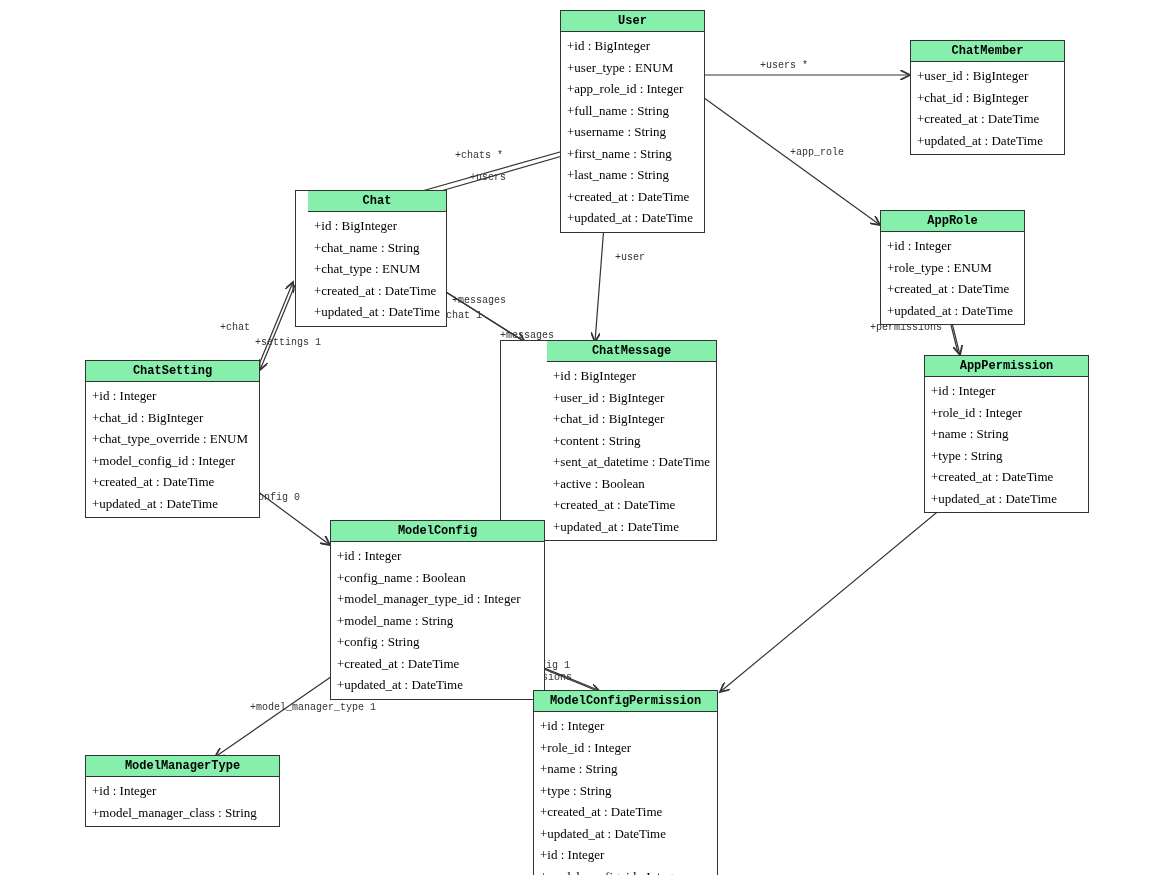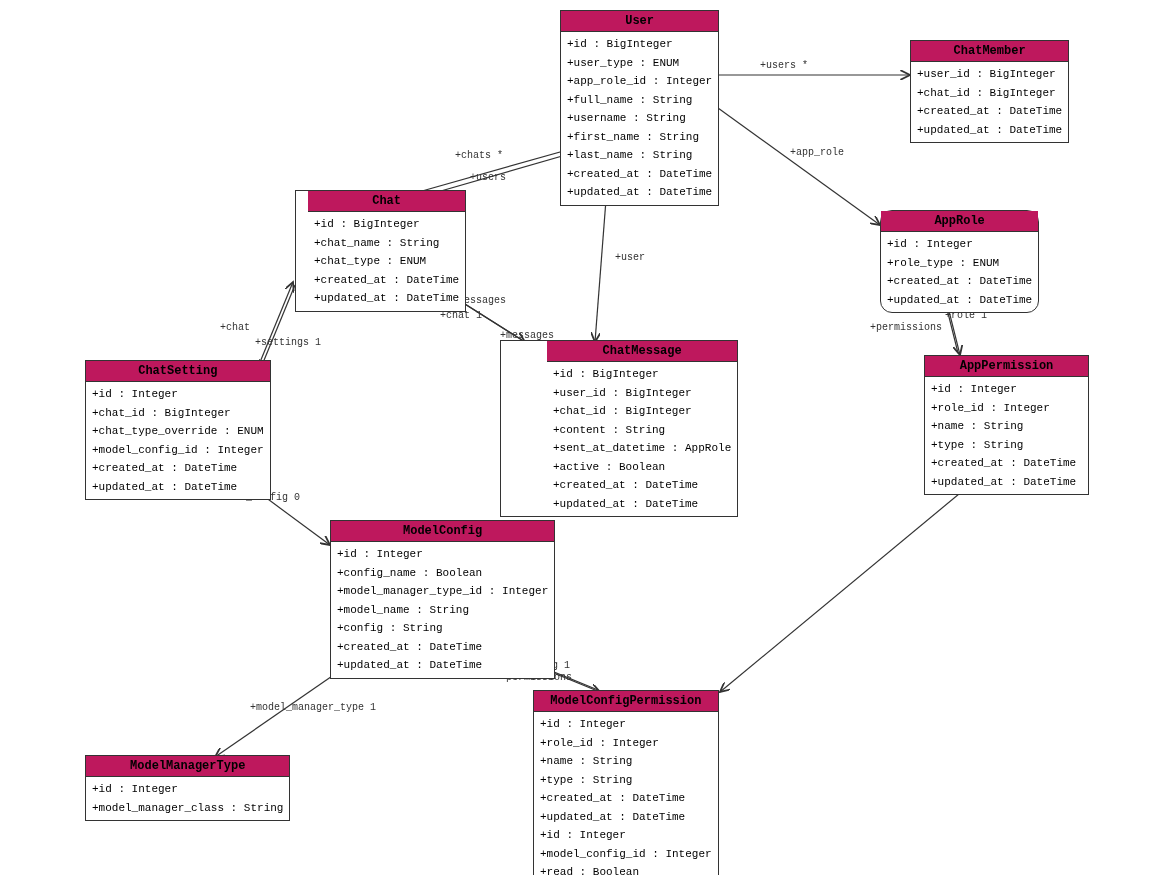--- a/index.html
+++ b/index.html
@@ -23,32 +23,33 @@
       width: 1163px;
       height: 875px;
       pointer-events: none;
     }
     .uml-box {
       position: absolute;
       border: 1px solid #333;
       background: #ffffff;
     }
     .uml-header {
-      background: #be185d;
+      background: #86efac;
       border-bottom: 1px solid #333;
       text-align: center;
       padding: 3px 6px;
       font-weight: bold;
       font-size: 12px;
     }
     .uml-body {
       padding: 3px 6px;
       line-height: 1.5;
-      font-size: 11px;
+      font-size: 13px;
       white-space: nowrap;
+      font-family: Liberation Serif, serif;
     }
     .uml-body div {
       padding: 1px 0;
     }
   </style>
 </head>
 <body>
 
 <div id="diagram-container">
   <svg id="arrows">
@@ -141,38 +142,38 @@
     <div class="uml-header">Chat</div>
     <div class="uml-body">
       <div>+id : BigInteger</div>
       <div>+chat_name : String</div>
       <div>+chat_type : ENUM</div>
       <div>+created_at : DateTime</div>
       <div>+updated_at : DateTime</div>
     </div>
   </div>
 
-  <div class="uml-box" style="left:880px; top:210px; min-width:145px;border-radius:12px;">
+  <div class="uml-box" style="left:880px; top:210px; min-width:145px;">
     <div class="uml-header">AppRole</div>
     <div class="uml-body">
       <div>+id : Integer</div>
       <div>+role_type : ENUM</div>
       <div>+created_at : DateTime</div>
       <div>+updated_at : DateTime</div>
     </div>
   </div>
 
   <div class="uml-box" style="left:500px; top:340px; min-width:190px;padding-left:46px;">
     <div class="uml-header">ChatMessage</div>
     <div class="uml-body">
       <div>+id : BigInteger</div>
       <div>+user_id : BigInteger</div>
       <div>+chat_id : BigInteger</div>
       <div>+content : String</div>
-      <div>+sent_at_datetime : AppRole</div>
+      <div>+sent_at_datetime : DateTime</div>
       <div>+active : Boolean</div>
       <div>+created_at : DateTime</div>
       <div>+updated_at : DateTime</div>
     </div>
   </div>
 
   <div class="uml-box" style="left:85px; top:360px; min-width:175px;">
     <div class="uml-header">ChatSetting</div>
     <div class="uml-body">
       <div>+id : Integer</div>

